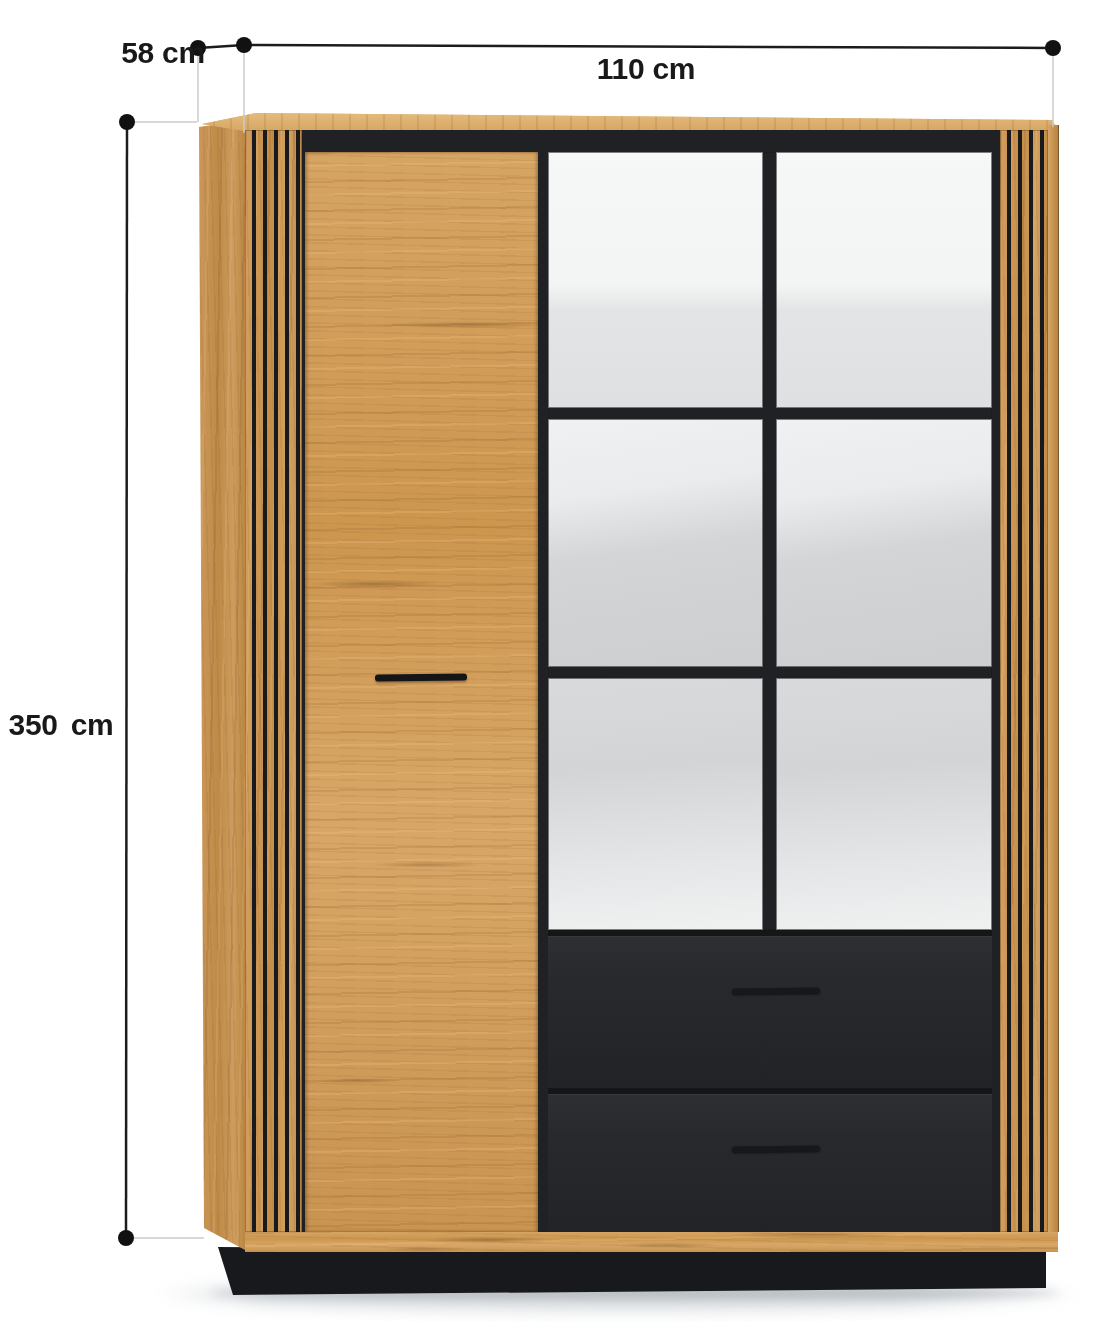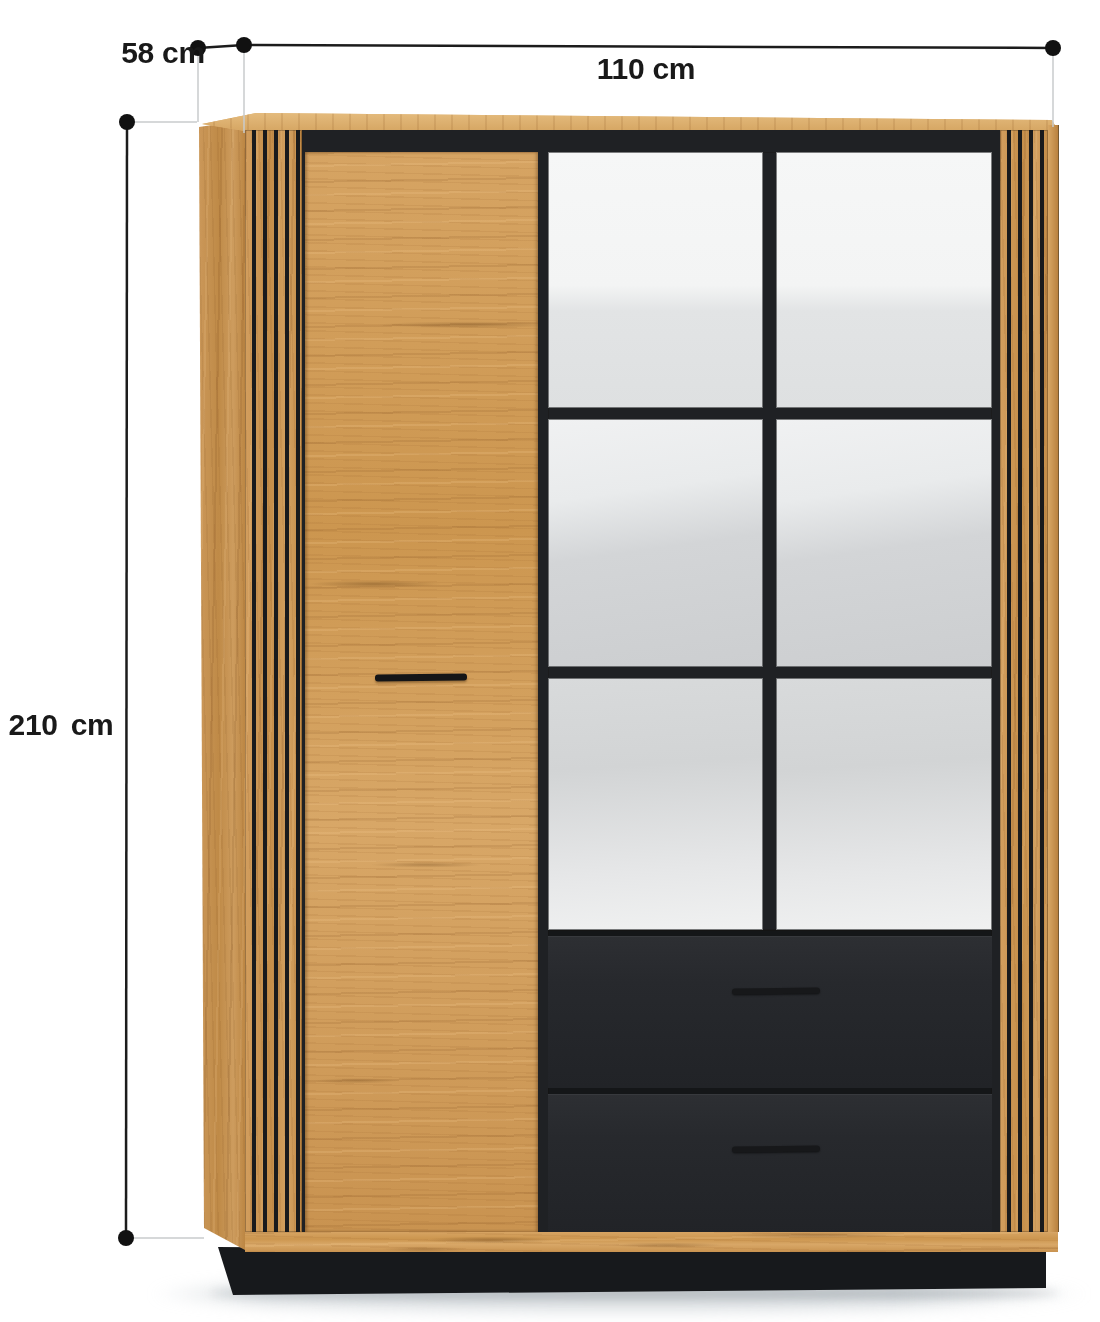--- a/index.html
+++ b/index.html
@@ -149,15 +149,15 @@
 
     <circle cx="198" cy="48" r="8" fill="#111"></circle>
     <circle cx="244" cy="45" r="8" fill="#111"></circle>
     <circle cx="1053" cy="48" r="8" fill="#111"></circle>
     <circle cx="127" cy="122" r="8" fill="#111"></circle>
     <circle cx="126" cy="1238" r="8" fill="#111"></circle>
   </svg>
 
   <div class="dim-label lbl-width">110 cm</div>
   <div class="dim-label lbl-depth">58 cm</div>
-  <div class="dim-label lbl-height">210 cm</div>
+  <div class="dim-label lbl-height">350 cm</div>
 
 </div>
 
 </body></html>

